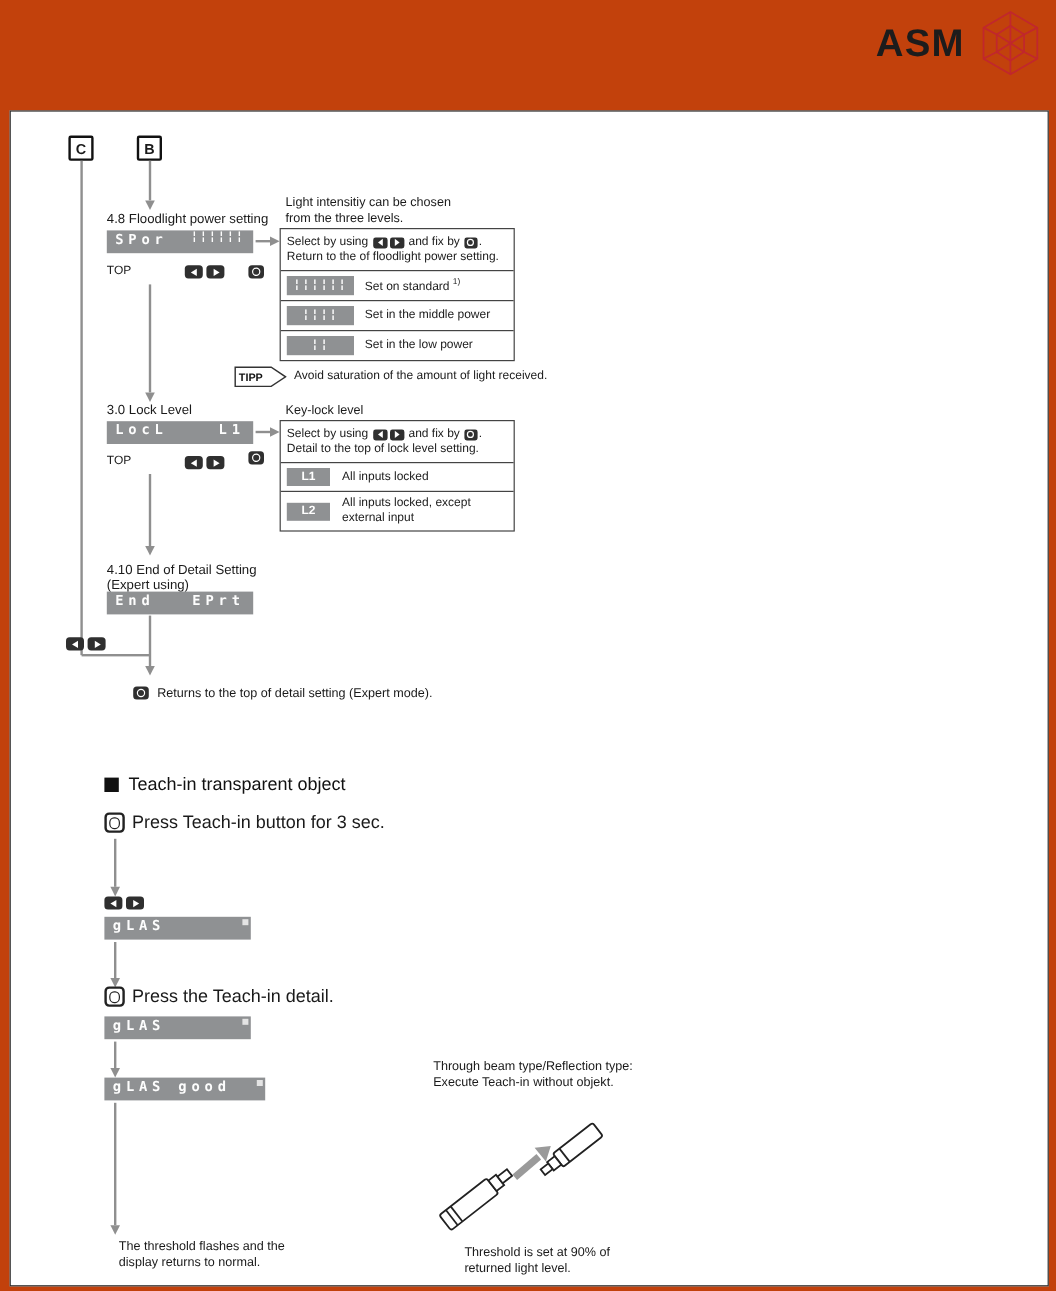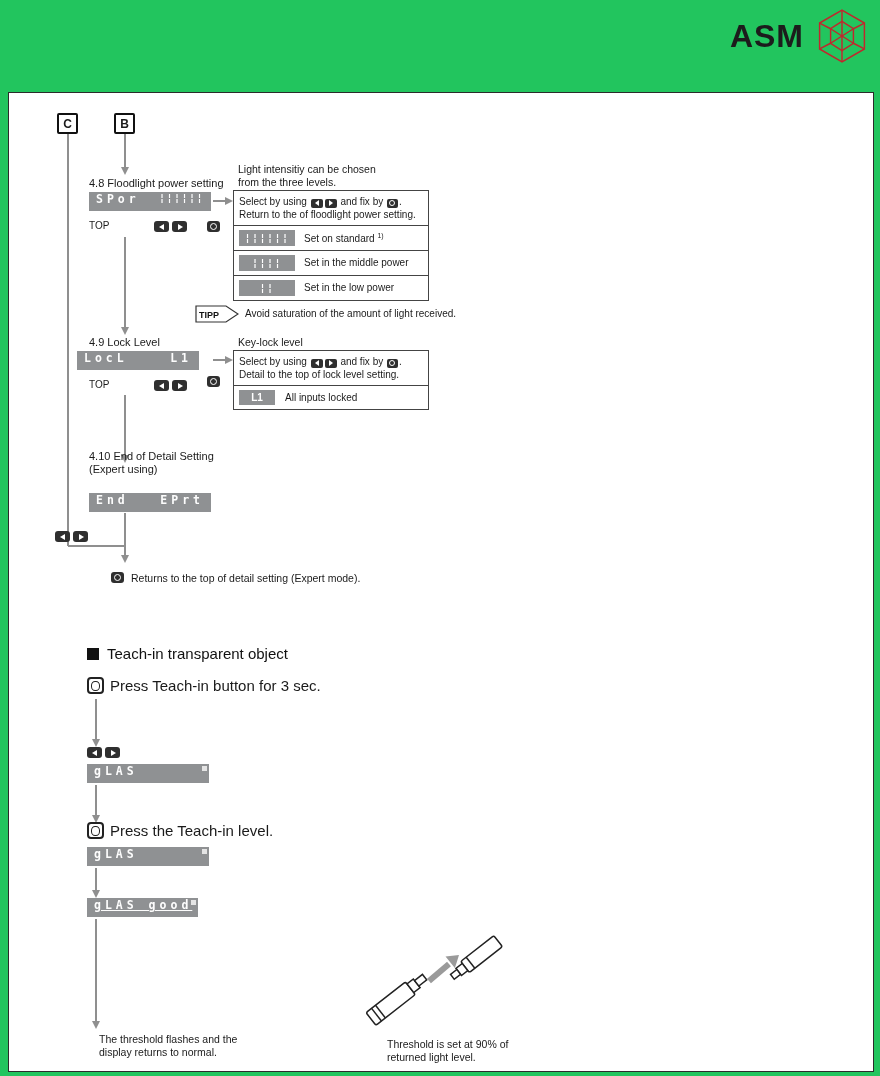--- a/index.html
+++ b/index.html
@@ -1,18 +1,18 @@
 <!DOCTYPE html>
 <html><head>
 <meta charset="utf-8">
 <style>
   *{margin:0;padding:0;box-sizing:border-box;}
   html,body{background:#fff;}
   body{width:880px;height:1076px;font-family:"Liberation Sans",sans-serif;color:#1a1a1a;position:relative;}
-  .page{position:relative;width:880px;height:1076px;background:#22c55e;overflow:hidden;}
+  .page{position:relative;width:880px;height:1076px;background:#c2410c;overflow:hidden;}
   .abs{position:absolute;}
   .logo{position:absolute;top:8px;right:10px;display:flex;align-items:center;gap:10px;}
   .logo .brand{font-weight:bold;font-size:32px;letter-spacing:1px;color:#1c1c1c;}
   .frame{position:absolute;left:8px;top:92px;width:866px;height:980px;border:1px solid #2b2b2b;background:#fff;}
   .node{position:absolute;width:21px;height:21px;border:2px solid #111;border-radius:2px;display:flex;align-items:center;justify-content:center;font-weight:bold;font-size:12px;background:#fff;}
   .vline{position:absolute;width:2px;background:#8f8f8f;}
   .vline.ah::after{content:"";position:absolute;left:-3.5px;bottom:-8px;border-left:4.5px solid transparent;border-right:4.5px solid transparent;border-top:8px solid #8f8f8f;}
   .hline{position:absolute;height:2px;background:#8f8f8f;}
   .hline.ah::after{content:"";position:absolute;top:-3.5px;right:-8px;border-top:4.5px solid transparent;border-bottom:4.5px solid transparent;border-left:8px solid #8f8f8f;}
   .display{position:absolute;height:19px;background:#8f9193;color:#fdfdfd;display:flex;justify-content:space-between;padding:0 7px;font-family:"DejaVu Sans Mono",monospace;font-weight:bold;font-size:11.5px;letter-spacing:4px;white-space:nowrap;}
@@ -122,22 +122,22 @@
         <span>Set in the low power</span>
       </div>
     </div>
 
     <svg class="abs" style="left:186px;top:212px;" width="44" height="18" viewBox="0 0 44 18">
       <polygon points="1,1 31,1 43,9 31,17 1,17" fill="#fff" stroke="#333" stroke-width="1.2"></polygon>
       <text x="4" y="12.5" font-size="9" font-weight="bold" font-family="Liberation Sans, sans-serif" fill="#111">TIPP</text>
     </svg>
     <div class="small" style="left:236px;top:214px;font-size:10px;">Avoid saturation of the amount of light received.</div>
 
-    <div class="sec-title" style="left:80px;top:243px;">4.9 Lock Level</div>
-    <div class="display" style="left:68px;top:258px;width:122px;">
+    <div class="sec-title" style="left:80px;top:243px;">3.0 Lock Level</div>
+    <div class="display" style="left:80px;top:258px;width:122px;">
       <span>LocL</span>
       <span>L1</span>
     </div>
     <div class="hline ah" style="left:204px;top:266px;width:12px;"></div>
     <div class="top-label" style="left:80px;top:286px;">TOP</div>
     <div class="btn-pair" style="left:145px;top:287px;">
       <span class="kbtn left"></span>
       <span class="kbtn right"></span>
     </div>
     <span class="btn-fix abs" style="left:198px;top:283px;"></span>
@@ -149,23 +149,30 @@
         <span>Select by using</span>
         <span class="ibtn l"></span><span class="ibtn r"></span>
         <span>and fix by</span>
         <span class="ifix"></span><span>.</span><br>
         <span>Detail to the top of lock level setting.</span>
       </div>
       <div class="row">
         <span class="tag">L1</span>
         <span>All inputs locked</span>
       </div>
-    </div>
-
-    <div class="sec-title" style="left:80px;top:357px;">
+      <div class="row">
+        <span class="tag">L2</span>
+        <span>
+          <div>All inputs locked, except</div>
+          <div>external input</div>
+        </span>
+      </div>
+    </div>
+
+    <div class="sec-title" style="left:80px;top:376px;">
       <div>4.10 End of Detail Setting</div>
       <div>(Expert using)</div>
     </div>
     <div class="display" style="left:80px;top:400px;width:122px;">
       <span>End</span>
       <span>EPrt</span>
     </div>
 
     <div class="btn-pair" style="left:46px;top:438px;">
       <span class="kbtn left"></span>
@@ -194,42 +201,46 @@
 
     <div class="display" style="left:78px;top:671px;width:122px;justify-content:flex-start;">
       <span>gLAS</span>
       <span class="ind"></span>
     </div>
 
     <div class="vline ah" style="left:86px;top:692px;height:30px;"></div>
 
     <div class="step" style="left:78px;top:729px;">
       <span class="teach-btn"></span>
-      <span>Press the Teach-in level.</span>
+      <span>Press the Teach-in detail.</span>
     </div>
 
     <div class="display" style="left:78px;top:754px;width:122px;justify-content:flex-start;">
       <span>gLAS</span>
       <span class="ind"></span>
     </div>
 
     <div class="vline ah" style="left:86px;top:775px;height:22px;"></div>
 
-    <div class="display" style="left:78px;top:805px;width:111px;justify-content:flex-start;text-decoration:underline;">
+    <div class="display" style="left:78px;top:805px;width:134px;justify-content:flex-start;">
       <span>gLAS good</span>
       <span class="ind"></span>
     </div>
 
     <div class="vline ah" style="left:86px;top:826px;height:102px;"></div>
 
     <div class="small" style="left:90px;top:940px;">
       <div>The threshold flashes and the</div>
       <div>display returns to normal.</div>
     </div>
 
+    <div class="small" style="left:352px;top:790px;">
+      <div>Through beam type/Reflection type:</div>
+      <div>Execute Teach-in without objekt.</div>
+    </div>
 
     <svg class="abs" style="left:348px;top:822px;" width="180" height="118" viewBox="0 0 180 118">
       <g fill="#fff" stroke="#222" stroke-width="1.5">
         <g transform="translate(14,104) rotate(-38)">
           <rect x="0" y="-8" width="50" height="16" rx="2"></rect>
           <line x1="7" y1="-8" x2="7" y2="8"></line>
           <line x1="12" y1="-8" x2="12" y2="8"></line>
           <rect x="50" y="-5.5" width="8" height="11"></rect>
           <rect x="58" y="-3.5" width="10" height="7"></rect>
         </g>

